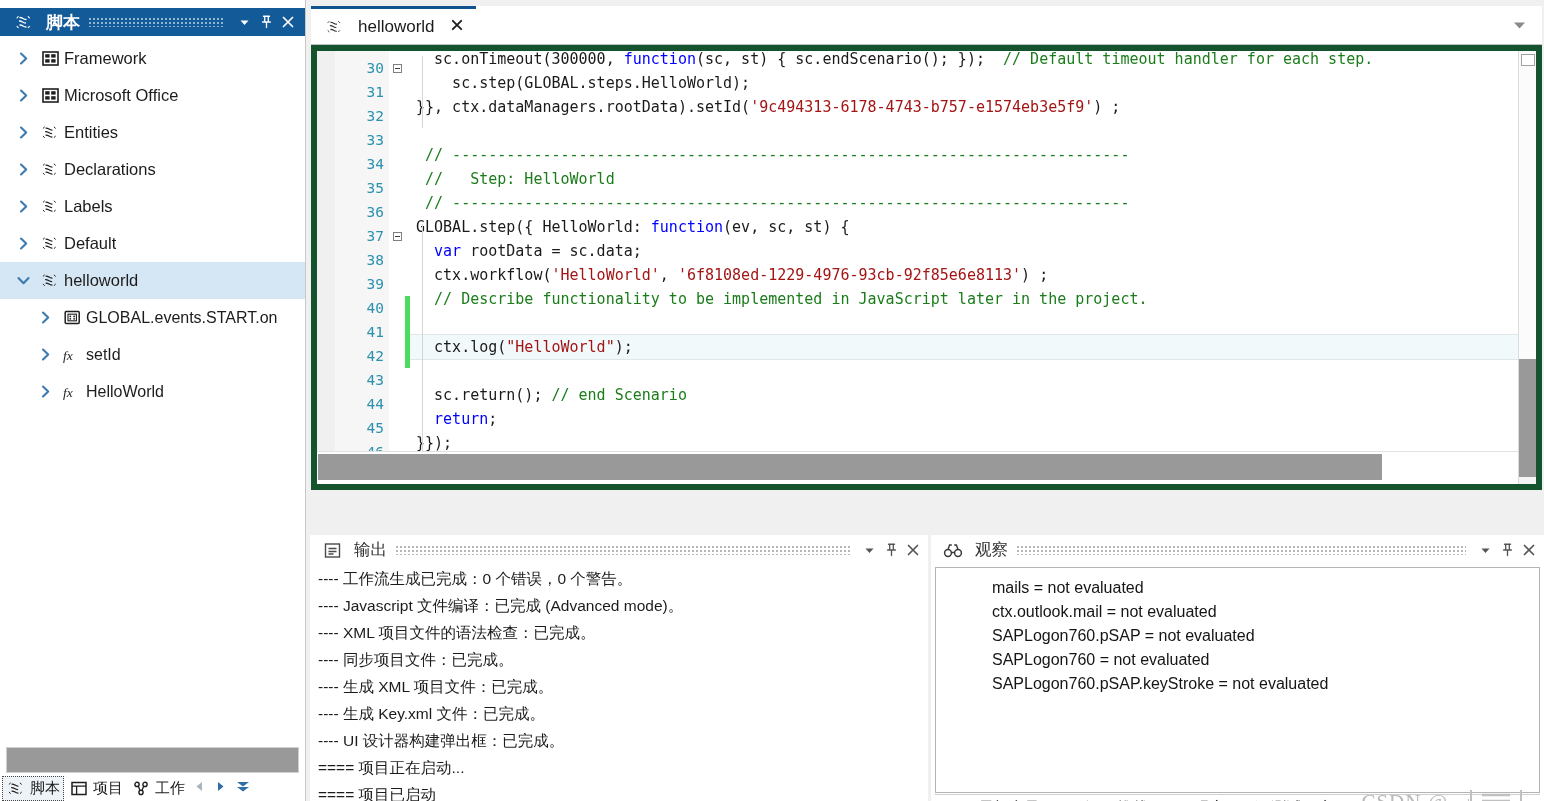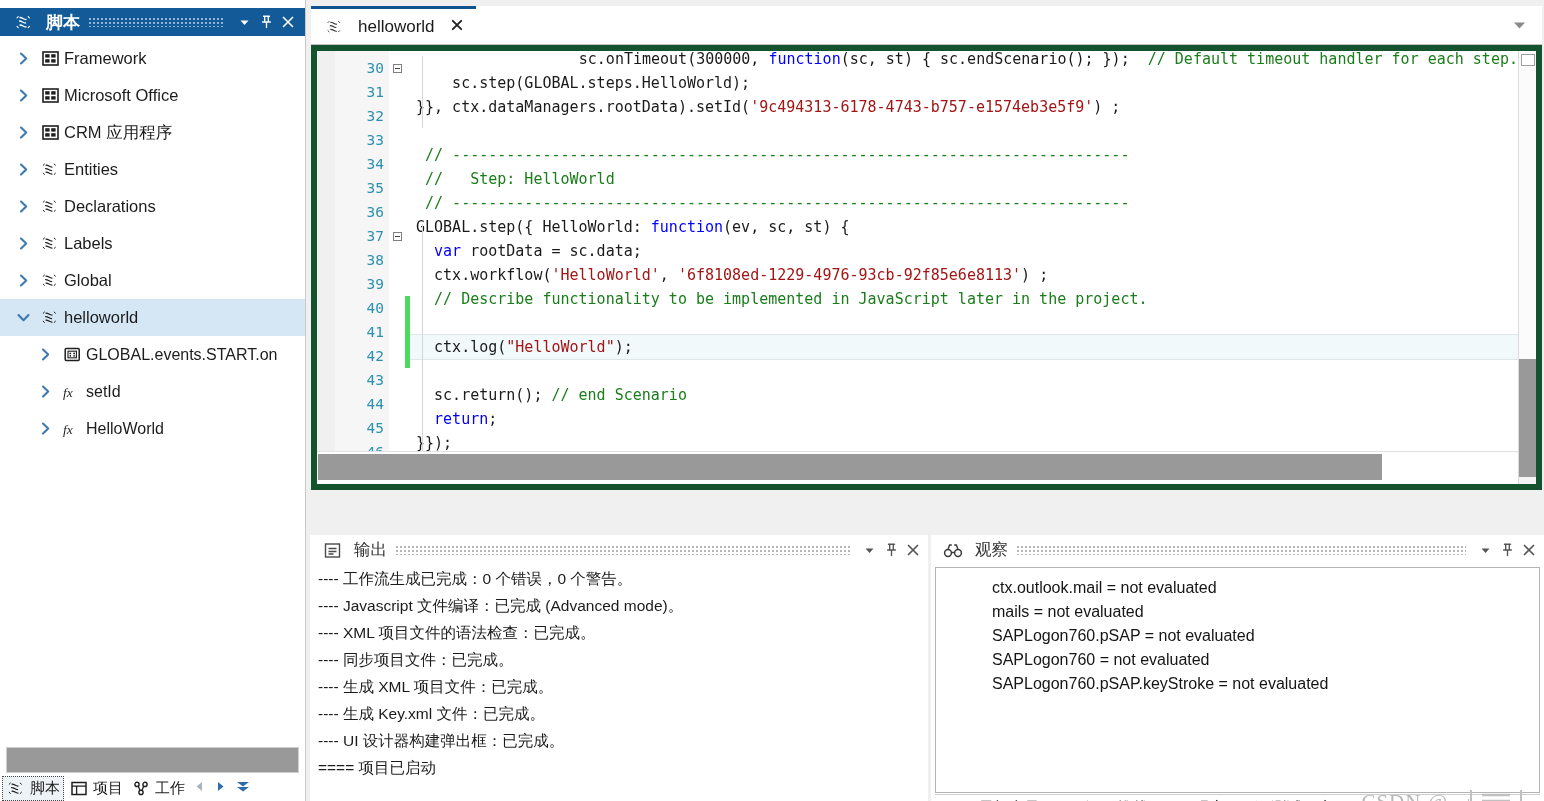--- a/index.html
+++ b/index.html
@@ -242,37 +242,20 @@
           </span>
           <span class="tlabel">Microsoft Office</span>
         </div>
         <div class="tree-row">
           <span class="chev">
             <svg width="15" height="15" viewBox="0 0 15 15">
               <path d="M5 2.5 10.2 7.5 5 12.5" stroke="#3d7ab0" stroke-width="2.1" fill="none" stroke-linecap="round" stroke-linejoin="round"></path>
             </svg>
           </span>
           <span class="ticon">
-            <svg width="17" height="15" viewBox="0 0 17 15">
-              <rect x="1" y="1" width="15" height="13" fill="none" stroke="#1f1f1f" stroke-width="1.6"></rect>
-              <rect x="3.2" y="3.2" width="4.4" height="3.4" fill="#1f1f1f"></rect>
-              <rect x="9.2" y="3.2" width="4.4" height="3.4" fill="#1f1f1f"></rect>
-              <rect x="3.2" y="8.2" width="4.4" height="3.4" fill="#1f1f1f"></rect>
-              <rect x="9.2" y="8.2" width="4.4" height="3.4" fill="#1f1f1f"></rect>
-            </svg>
-          </span>
-          <span class="tlabel">CRM 应用程序</span>
-        </div>
-        <div class="tree-row">
-          <span class="chev">
-            <svg width="15" height="15" viewBox="0 0 15 15">
-              <path d="M5 2.5 10.2 7.5 5 12.5" stroke="#3d7ab0" stroke-width="2.1" fill="none" stroke-linecap="round" stroke-linejoin="round"></path>
-            </svg>
-          </span>
-          <span class="ticon">
             <svg width="17" height="17" viewBox="0 0 17 17">
               <path d="M4 4c3 0 3 2 6 2M3.6 7.5c3 0 3 2 6 2M4 11c3 0 3 2 6 2" stroke="#1f1f1f" stroke-width="1.25" fill="none" stroke-linecap="round"></path>
               <path d="M2.4 3.1 1.2 4.2M12.2 3.1l1.2 1.1M2.4 13.4 1.2 12.3M12.2 13.4l1.2-1.1" stroke="#1f1f1f" stroke-width="1" fill="none" stroke-linecap="round"></path>
             </svg>
           </span>
           <span class="tlabel">Entities</span>
         </div>
         <div class="tree-row">
           <span class="chev">
             <svg width="15" height="15" viewBox="0 0 15 15">
@@ -306,21 +289,21 @@
             <svg width="15" height="15" viewBox="0 0 15 15">
               <path d="M5 2.5 10.2 7.5 5 12.5" stroke="#3d7ab0" stroke-width="2.1" fill="none" stroke-linecap="round" stroke-linejoin="round"></path>
             </svg>
           </span>
           <span class="ticon">
             <svg width="17" height="17" viewBox="0 0 17 17">
               <path d="M4 4c3 0 3 2 6 2M3.6 7.5c3 0 3 2 6 2M4 11c3 0 3 2 6 2" stroke="#1f1f1f" stroke-width="1.25" fill="none" stroke-linecap="round"></path>
               <path d="M2.4 3.1 1.2 4.2M12.2 3.1l1.2 1.1M2.4 13.4 1.2 12.3M12.2 13.4l1.2-1.1" stroke="#1f1f1f" stroke-width="1" fill="none" stroke-linecap="round"></path>
             </svg>
           </span>
-          <span class="tlabel">Global</span>
+          <span class="tlabel">Default</span>
         </div>
         <div class="tree-row sel">
           <span class="chev">
             <svg width="15" height="15" viewBox="0 0 15 15">
               <path d="M2.5 5 7.5 10.2 12.5 5" stroke="#3d7ab0" stroke-width="2.1" fill="none" stroke-linecap="round" stroke-linejoin="round"></path>
             </svg>
           </span>
           <span class="ticon">
             <svg width="17" height="17" viewBox="0 0 17 17">
               <path d="M4 4c3 0 3 2 6 2M3.6 7.5c3 0 3 2 6 2M4 11c3 0 3 2 6 2" stroke="#1f1f1f" stroke-width="1.25" fill="none" stroke-linecap="round"></path>
@@ -508,21 +491,21 @@
               <div class="cb"></div>
               <div class="cb green"></div>
               <div class="cb green"></div>
               <div class="cb green"></div>
               <div class="cb"></div>
               <div class="cb"></div>
               <div class="cb"></div>
               <div class="cb"></div>
             </div>
           <div id="code-text">
-              <div class="cline" style="margin-top: -9px; text-align: right;"><span class="tk-plain">  sc.onTimeout(300000, </span><span class="tk-kw">function</span><span class="tk-plain">(sc, st) { sc.endScenario(); });  </span><span class="tk-com">// Default timeout handler for each step.</span></div>
+              <div class="cline" style="margin-top: -9px;"><span class="tk-plain">  sc.onTimeout(300000, </span><span class="tk-kw">function</span><span class="tk-plain">(sc, st) { sc.endScenario(); });  </span><span class="tk-com">// Default timeout handler for each step.</span></div>
               <div class="cline"><span class="tk-plain">    sc.step(GLOBAL.steps.HelloWorld);</span></div>
               <div class="cline"><span class="tk-plain">}}, ctx.dataManagers.rootData).setId(</span><span class="tk-str">'9c494313-6178-4743-b757-e1574eb3e5f9'</span><span class="tk-plain">) ;</span></div>
               <div class="cline"><span class="tk-plain"></span></div>
               <div class="cline"><span class="tk-com"> // ---------------------------------------------------------------------------</span></div>
               <div class="cline"><span class="tk-com"> //   Step: HelloWorld</span></div>
               <div class="cline"><span class="tk-com"> // ---------------------------------------------------------------------------</span></div>
               <div class="cline"><span class="tk-plain">GLOBAL.step({ HelloWorld: </span><span class="tk-kw">function</span><span class="tk-plain">(ev, sc, st) {</span></div>
               <div class="cline"><span class="tk-plain">  </span><span class="tk-kw">var</span><span class="tk-plain"> rootData = sc.data;</span></div>
               <div class="cline"><span class="tk-plain">  ctx.workflow(</span><span class="tk-str">'HelloWorld'</span><span class="tk-plain">, </span><span class="tk-str">'6f8108ed-1229-4976-93cb-92f85e6e8113'</span><span class="tk-plain">) ;</span></div>
               <div class="cline"><span class="tk-com">  // Describe functionality to be implemented in JavaScript later in the project.</span></div>
@@ -578,20 +561,21 @@
       </span>
     </div>
     <div id="output-body">
         <div class="oline">---- 工作流生成已完成：0 个错误，0 个警告。</div>
         <div class="oline">---- Javascript 文件编译：已完成 (Advanced mode)。</div>
         <div class="oline">---- XML 项目文件的语法检查：已完成。</div>
         <div class="oline">---- 同步项目文件：已完成。</div>
         <div class="oline">---- 生成 XML 项目文件：已完成。</div>
         <div class="oline">---- 生成 Key.xml 文件：已完成。</div>
         <div class="oline">---- UI 设计器构建弹出框：已完成。</div>
+        <div class="oline">==== 项目正在启动...</div>
         <div class="oline">==== 项目已启动</div>
       </div>
   </div>
 
   <div class="btm-panel" id="watch-panel">
     <div class="btm-header">
       <span class="ticon">
         <svg width="20" height="17" viewBox="0 0 20 17">
             <circle cx="5" cy="11" r="3.4" fill="none" stroke="#3a3a3a" stroke-width="1.5"></circle>
             <circle cx="15" cy="11" r="3.4" fill="none" stroke="#3a3a3a" stroke-width="1.5"></circle>
@@ -610,22 +594,22 @@
             <path d="M3.5 1.2h6M4.7 1.6v5.2M8.3 1.6v5.2M2.6 7h7.8M6.5 7.2v5.4" stroke="#555" stroke-width="1.35" fill="none" stroke-linecap="round"></path>
           </svg>
       </span>
       <span class="hdr-btn">
         <svg width="14" height="14" viewBox="0 0 14 14">
             <path d="M2.5 2.5 11.5 11.5M11.5 2.5 2.5 11.5" stroke="#555" stroke-width="1.7" stroke-linecap="round"></path>
           </svg>
       </span>
     </div>
     <div id="watch-body">
+        <div class="wline">mails = not evaluated</div>
         <div class="wline">ctx.outlook.mail = not evaluated</div>
-        <div class="wline">mails = not evaluated</div>
         <div class="wline">SAPLogon760.pSAP = not evaluated</div>
         <div class="wline">SAPLogon760 = not evaluated</div>
         <div class="wline">SAPLogon760.pSAP.keyStroke = not evaluated</div>
       </div>
     <div id="watch-tabs">
         <span class="wtab">
           <span class="ticon">
             <svg width="17" height="15" viewBox="0 0 17 15">
               <rect x="1" y="1.8" width="14.5" height="11.5" fill="none" stroke="#1f1f1f" stroke-width="1.4"></rect>
               <path d="M4 5h9M4 7.6h9M4 10.2h6" stroke="#1f1f1f" stroke-width="1.3"></path>

